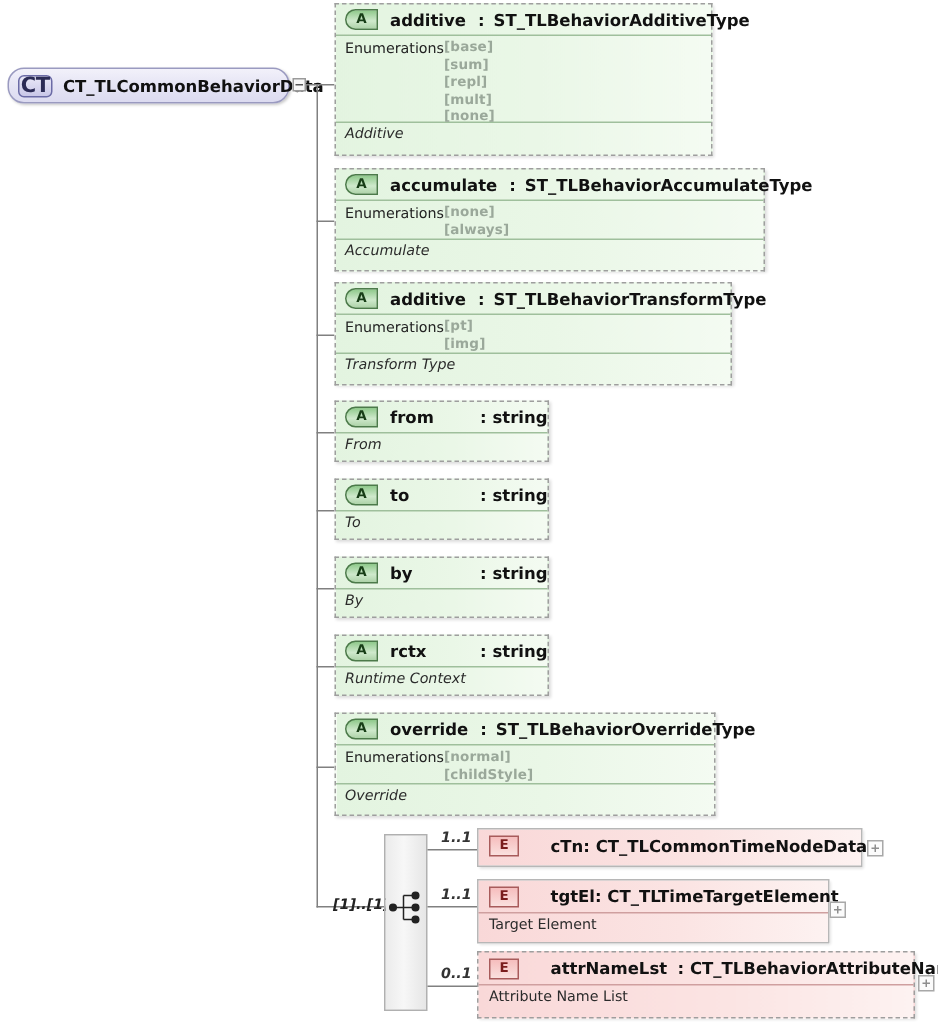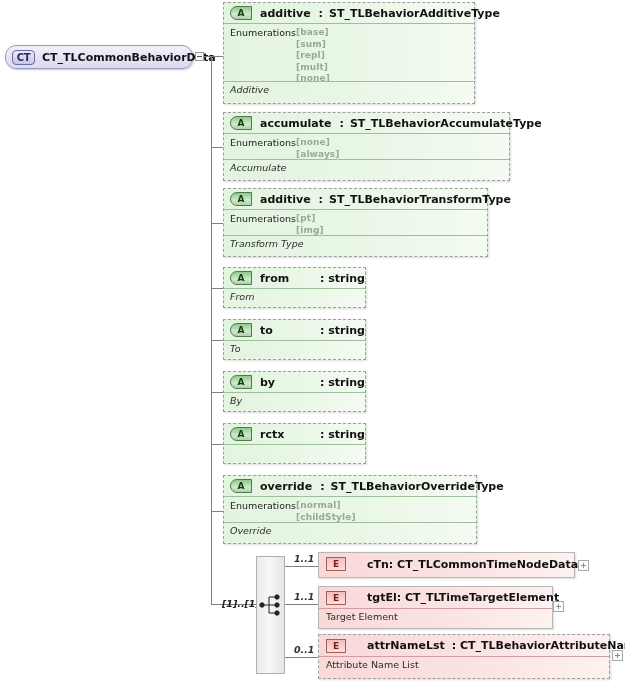--- a/index.html
+++ b/index.html
@@ -28,21 +28,21 @@
     box-shadow:1px 1px 2px rgba(0,0,0,.22);
     display:flex;align-items:center;
     padding-left:6px;
   }
   .ct-badge{
     width:23px;height:15px;
     box-sizing:border-box;
     border:1px solid #6b6ba6;
     border-radius:4px;
     background:linear-gradient(to bottom,#e9e8f7,#c9c7e8);
-    font-size:10px;line-height:13px;
+    font-size:14px;line-height:13px;
     text-align:center;color:#2b2b55;
     font-weight:bold;
     letter-spacing:-.3px;
     flex:0 0 auto;
   }
   .ct-label{
     margin-left:7px;
     font-size:11px;
     font-weight:bold;
     color:#111;
@@ -299,20 +299,21 @@
     </div>
     <div class="attr-doc">By</div>
   </div>
 
   <div class="attr-box" style="left:223px;top:423px;width:143px;height:41px;">
     <div class="attr-head">
       <div class="a-badge">A</div>
       <div class="attr-name fixedw">rctx</div>
       <div class="attr-type">: string</div>
     </div>
+    <div class="attr-doc">Runtime Context</div>
   </div>
 
   <div class="attr-box" style="left:223px;top:475px;width:254px;height:69px;">
     <div class="attr-head">
       <div class="a-badge">A</div>
       <div class="attr-name">override</div>
       <div class="attr-type" style="margin-left:8px;">:</div>
       <div class="attr-type" style="margin-left:6px;">ST_TLBehaviorOverrideType</div>
     </div>
     <div class="enum-row" style="height:26px;">

